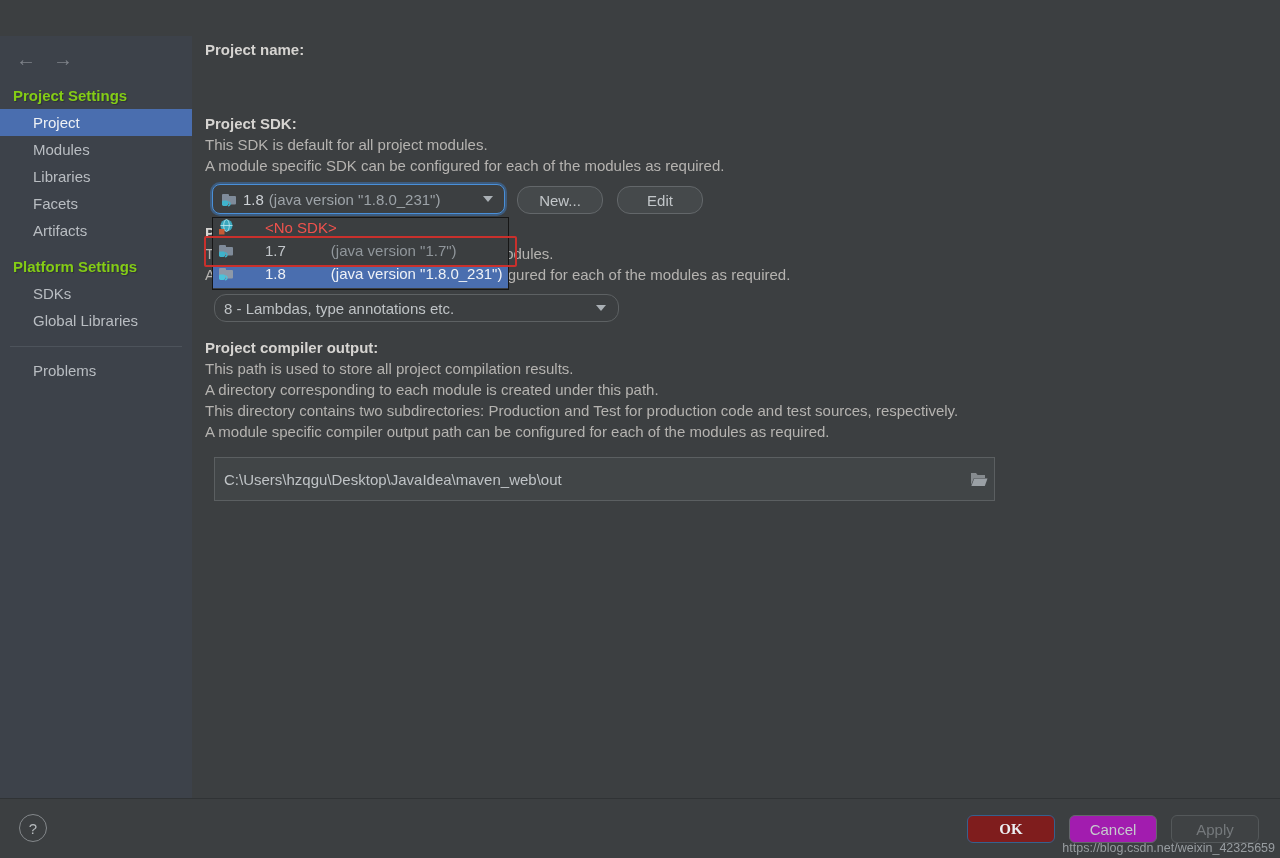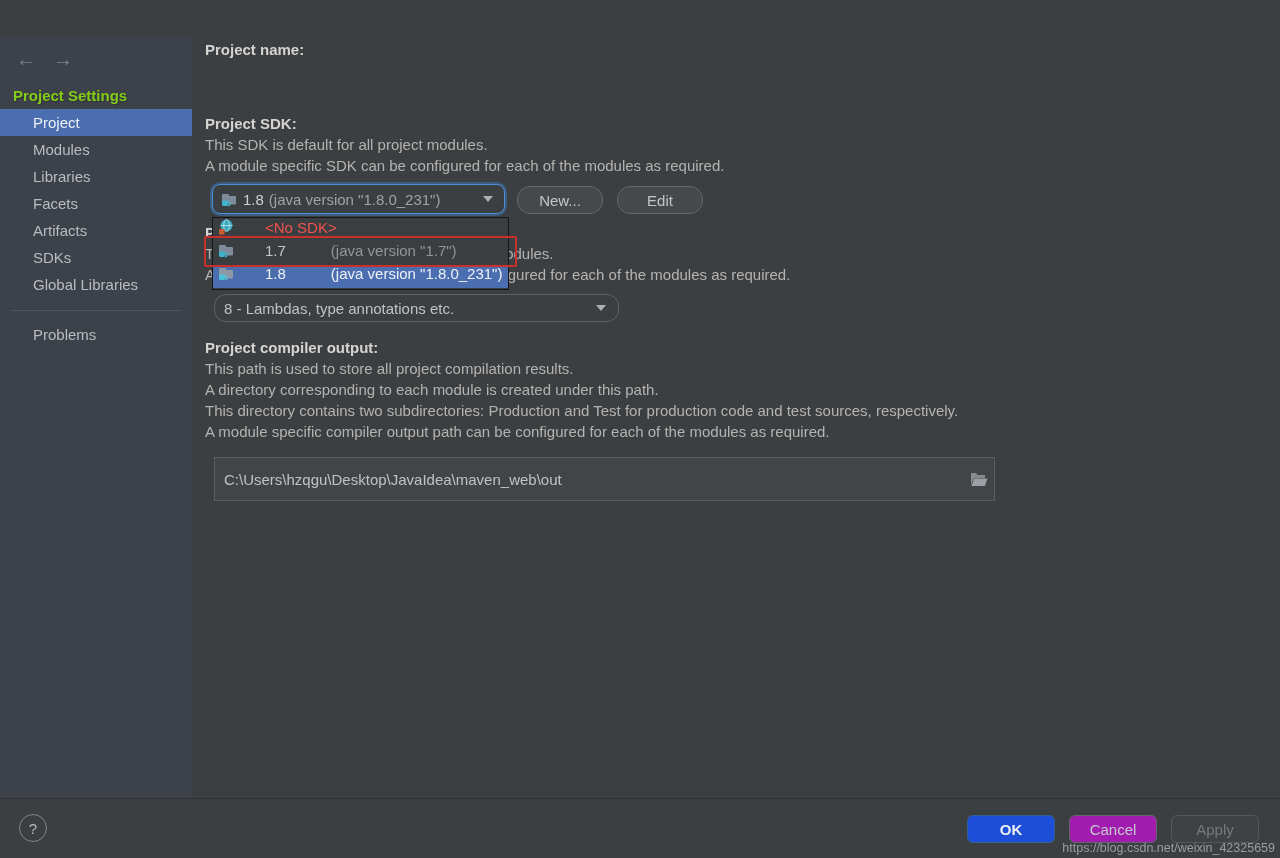--- a/index.html
+++ b/index.html
@@ -49,41 +49,42 @@
   .popup-row .det { color:#90969b; }
   .popup-row.selected { background:#4a6eaf; }
   .popup-row.selected .ver, .popup-row.selected .det { color:#eef1f6; }
 
   .red-annotation { position:absolute; left:204px; top:236px; width:313px; height:31px; border:2px solid #c9302c; border-radius:2px; z-index:6; }
 
   
   .footer { position:absolute; left:0; right:0; bottom:0; height:60px; background:#3c3f41; border-top:1px solid #303335; }
   .help-btn { position:absolute; left:19px; top:15px; width:28px; height:28px; border:1.5px solid #84888b; border-radius:50%; color:#b6babd; font-size:15px; display:flex; align-items:center; justify-content:center; }
   .fbtn { position:absolute; top:16px; width:88px; height:28px; border-radius:6px; font-size:15px; display:flex; align-items:center; justify-content:center; }
-  .ok-btn { left:967px; background:#1d4ed8; border:1px solid #35618e; color:#eceff2; font-weight:bold; }
+  .ok-btn { left:967px; background:#7f1d1d; border:1px solid #35618e; color:#eceff2; font-weight:bold;font-family:Liberation Serif, serif; }
   .cancel-btn { left:1069px; background:#a21caf; border:1px solid #63676a; color:#c6cacd; }
   .apply-btn { left:1171px; background:#3f4244; border:1px solid #54585a; color:#75797c;text-align:right; }
   .watermark { position:absolute; right:5px; bottom:3px; color:#989da1; font-size:12.5px; }
 </style>
 </head>
 <body>
 
 <div class="window">
 
 
   <div class="sidebar">
     <div class="nav-arrows">
       <span>←</span><span>→</span>
     </div>
     <div class="side-header">Project Settings</div>
     <div class="side-item selected">Project</div>
     <div class="side-item">Modules</div>
     <div class="side-item">Libraries</div>
     <div class="side-item">Facets</div>
     <div class="side-item">Artifacts</div>
+    <div class="side-header">Platform Settings</div>
     <div class="side-item">SDKs</div>
     <div class="side-item">Global Libraries</div>
     <div class="side-sep"></div>
     <div class="side-item">Problems</div>
   </div>
 
   <div class="main">
     <div class="lbl" style="left:13px; top:5px;">Project name:</div>
 
     <div class="lbl" style="left:13px; top:79px;">Project SDK:</div>

